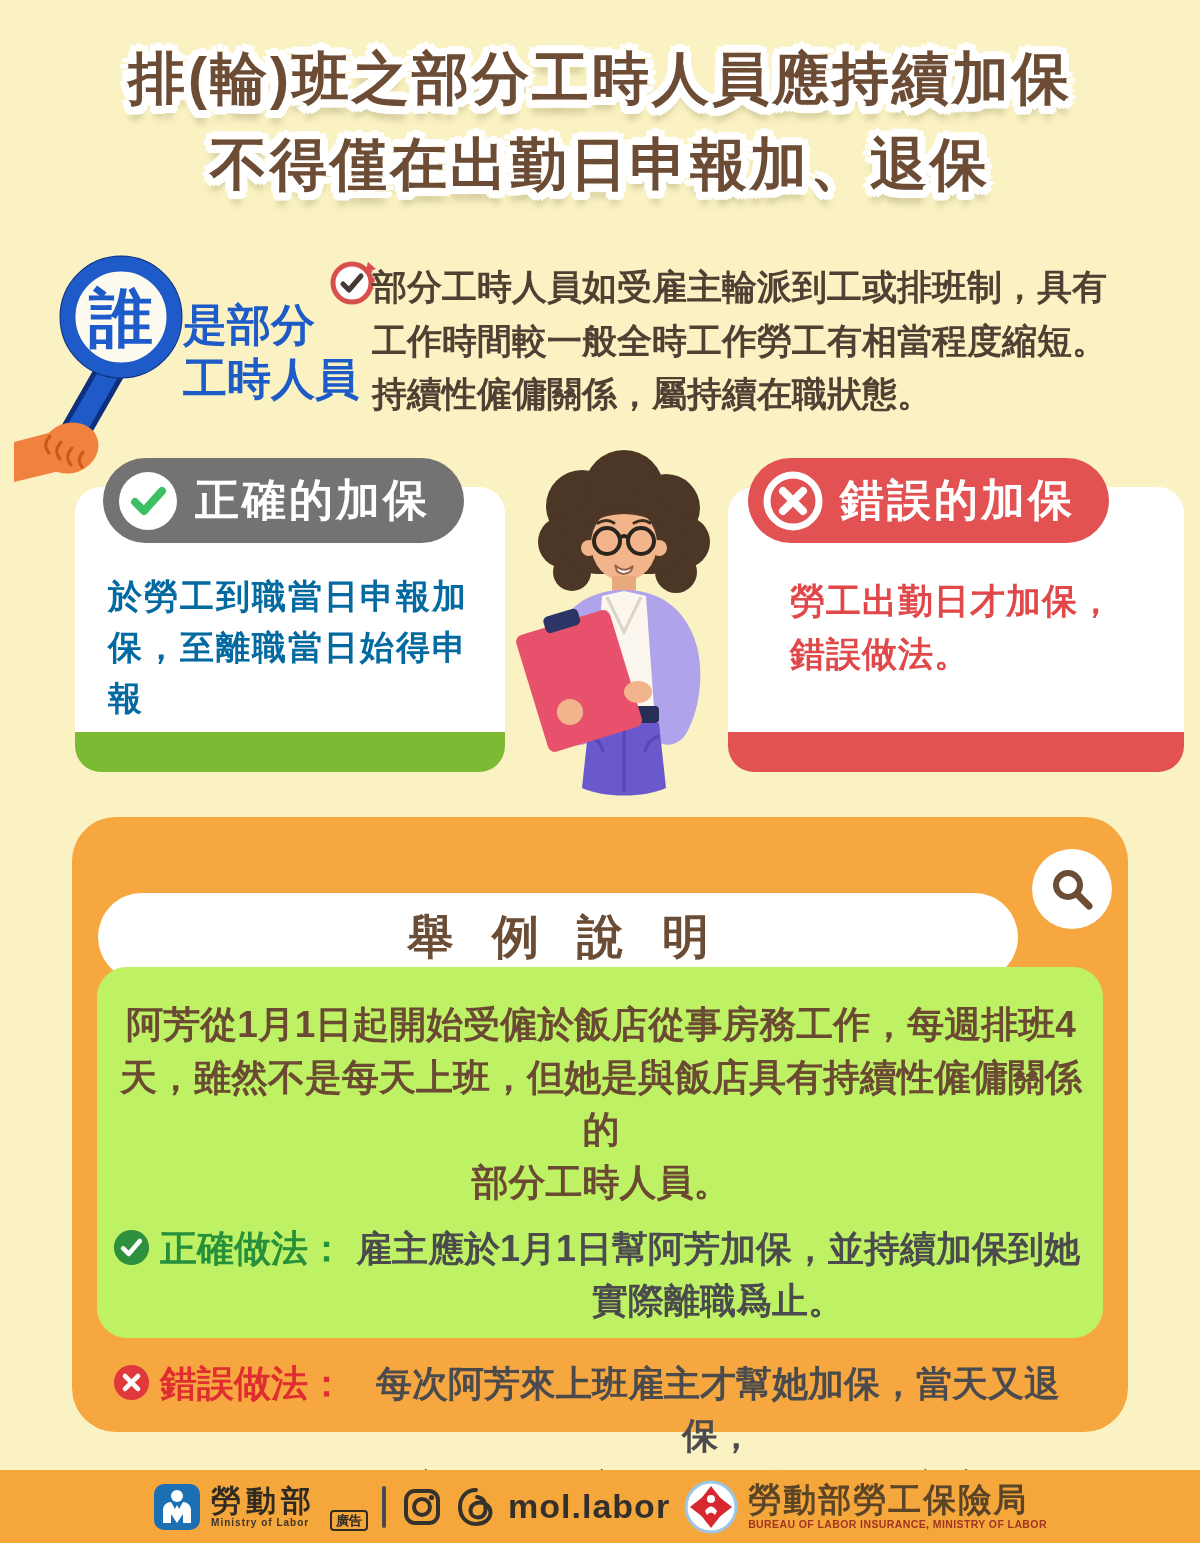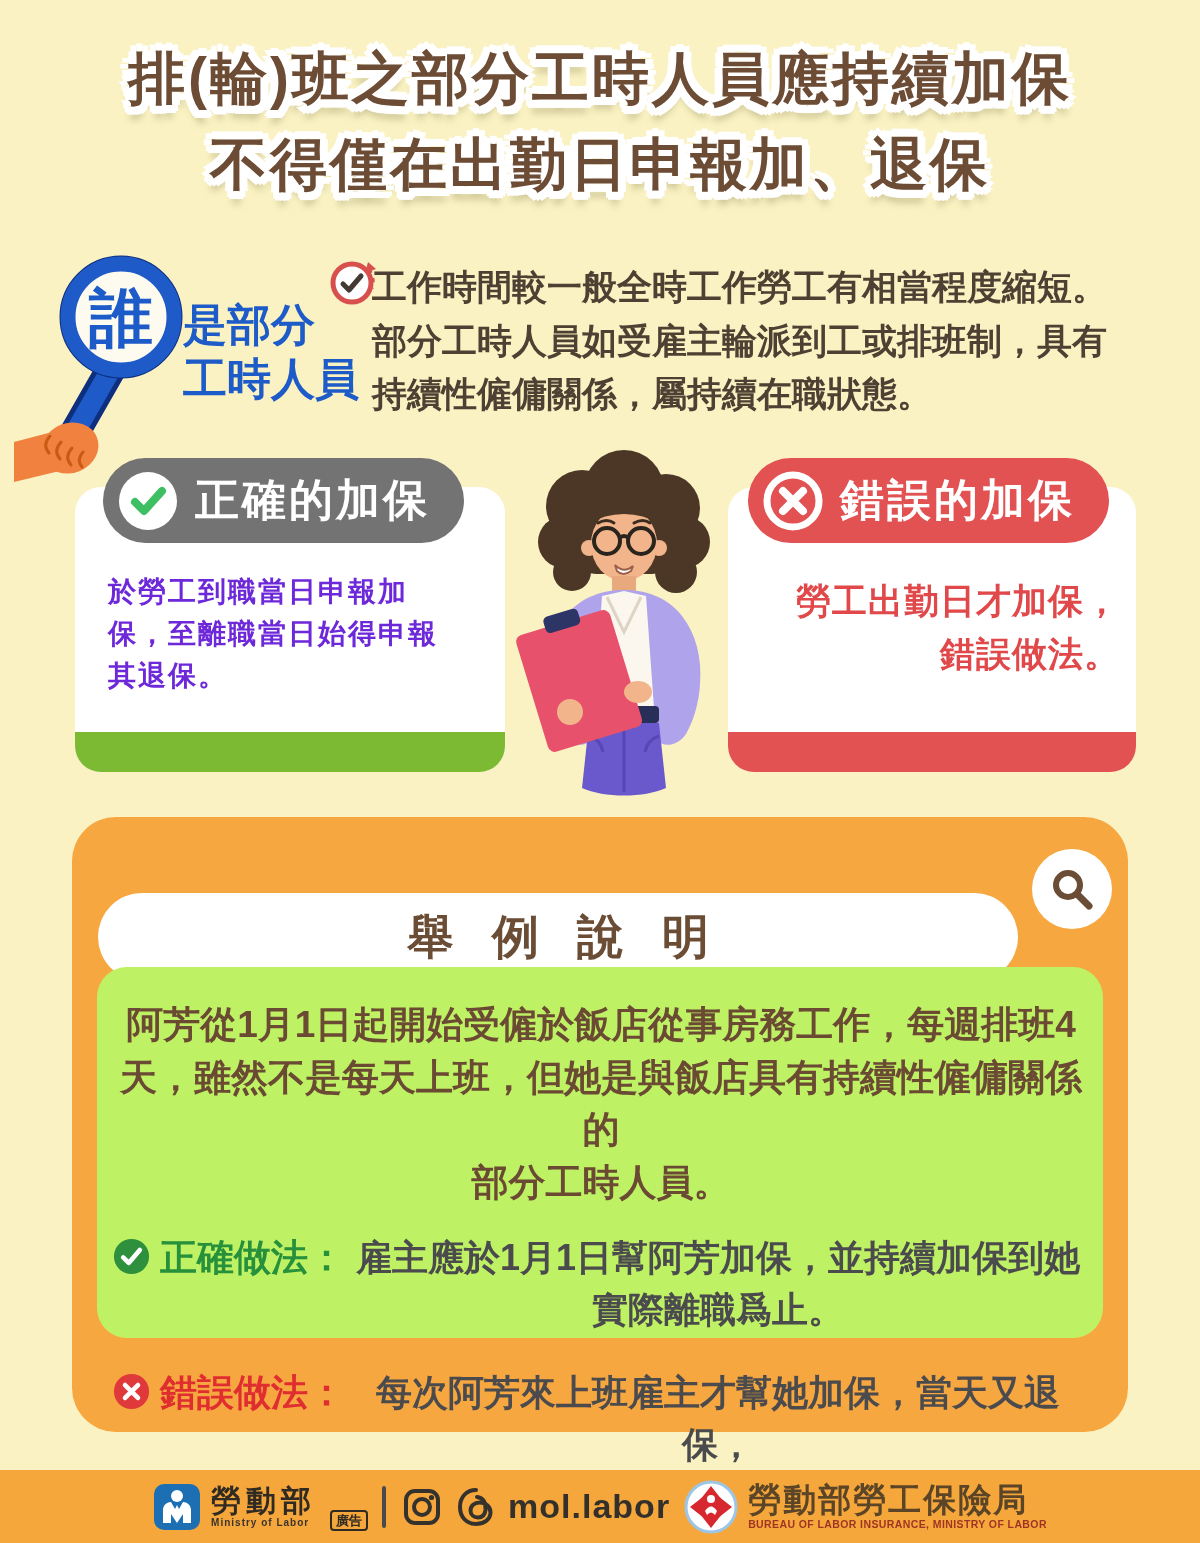--- a/index.html
+++ b/index.html
@@ -16,46 +16,46 @@
 
   
   .mag-wrap{left:14px;top:252px;width:190px;height:235px;}
   .who-label{left:183px;top:298px;font-size:44px;font-weight:900;color:#1D5BC8;line-height:1.22;}
   .clock-wrap{left:327px;top:258px;width:50px;height:50px;}
   .who-desc{left:372px;top:260px;width:800px;font-size:35px;font-weight:700;color:#4E4033;line-height:1.53;}
 
   
   .card{top:487px;height:285px;background:#FFFFFF;border-radius:26px;}
   .card-green{left:75px;width:430px;}
-  .card-red{left:728px;width:408px;text-align:right;}
+  .card-red{left:728px;width:456px;}
   .card-strip{position:absolute;left:0;right:0;bottom:0;height:40px;border-radius:0 0 26px 26px;}
   .strip-green{background:#7CBA33;}
   .strip-red{background:#E25253;}
   .card-pill{position:absolute;top:-29px;height:85px;border-radius:46px;display:flex;
     align-items:center;gap:16px;padding:0 34px 0 14px;}
   .pill-green{left:28px;background:#737373;}
   .pill-red{left:20px;background:#E25253;}
   .pill-title{font-size:44px;font-weight:900;color:#FFFFFF;letter-spacing:3px;white-space:nowrap;}
   .card-body{position:absolute;font-weight:800;line-height:1.5;}
-  .body-green{top:84px;left:33px;right:35px;font-size:28px;color:#6d28d9;letter-spacing:2px;}
+  .body-green{top:84px;left:33px;right:35px;font-size:34px;color:#0369a1;letter-spacing:2px;}
   .body-red{top:88px;left:62px;right:16px;font-size:35px;color:#E0484A;letter-spacing:1px;}
 
   .woman-wrap{left:486px;top:444px;width:272px;height:352px;z-index:5;}
 
   
   .example-box{left:72px;top:817px;width:1056px;height:615px;background:#F7A740;border-radius:44px;}
   .search-pill{position:absolute;left:26px;top:28px;width:920px;height:88px;background:#FFFFFF;
     border-radius:44px;display:flex;align-items:center;justify-content:center;margin-top:48px;}
   .search-pill-text{font-size:47px;font-weight:900;color:#6B4C35;letter-spacing:38px;text-indent:38px;}
   .search-circle{position:absolute;left:960px;top:32px;width:80px;height:80px;background:#FFFFFF;
     border-radius:50%;display:flex;align-items:center;justify-content:center;}
   .content-box{position:absolute;left:25px;top:150px;width:1006px;height:371px;background:#bef264;
     border-radius:30px;box-sizing:border-box;padding:32px 12px 0 14px;text-align:center;}
   .example-para{font-size:37px;font-weight:800;color:#6B4A33;line-height:1.42;}
-  .rule-row{display:flex;align-items:flex-start;margin-top:23px;}
+  .rule-row{display:flex;align-items:flex-start;margin-top:14px;}
   .rule-icon{flex:0 0 auto;width:37px;height:37px;margin:6px 10px 0 2px;}
   .rule-label{flex:0 0 auto;font-size:37px;font-weight:900;white-space:nowrap;line-height:1.4;}
   .label-green{color:#27903B;}
   .label-red{color:#E02D2F;}
   .rule-text{flex:1 1 auto;font-size:36px;font-weight:700;color:#4B4B4E;line-height:1.45;}
 
   
   .footer{left:0;bottom:0;width:1200px;height:73px;background:#F6A73C;display:flex;
     align-items:center;justify-content:center;gap:14px;}
   .logo-group{display:flex;align-items:center;gap:10px;}
@@ -104,22 +104,22 @@
 <div class="abs clock-wrap">
   <svg width="50" height="50" viewBox="0 0 50 50">
     <circle cx="25" cy="25" r="19" fill="#FFFFFF" stroke="#D8504E" stroke-width="5"></circle>
     <path d="M41 12 A 19.5 19.5 0 0 1 44 30" stroke="#D8504E" stroke-width="5.5" fill="none" stroke-dasharray="4 5"></path>
     <polygon points="41,4 49,11 38,15" fill="#D8504E"></polygon>
     <path d="M16 26 l6 6 l12 -14" stroke="#433B33" stroke-width="5" fill="none" stroke-linecap="round" stroke-linejoin="round"></path>
   </svg>
 </div>
 
 <div class="abs who-desc">
+  <div>部分工時人員如受雇主輪派到工或排班制，具有</div>
   <div>工作時間較一般全時工作勞工有相當程度縮短。</div>
-  <div>部分工時人員如受雇主輪派到工或排班制，具有</div>
   <div>持續性僱傭關係，屬持續在職狀態。</div>
 </div>
 
 <div class="abs card card-green">
   <div class="card-pill pill-green">
     <svg class="pill-icon" width="62" height="62" viewBox="0 0 62 62">
       <circle cx="31" cy="31" r="29" fill="#FFFFFF"></circle>
       <path d="M18 32 l9 9 l18 -20" stroke="#3FBF63" stroke-width="8" fill="none" stroke-linecap="round" stroke-linejoin="round"></path>
     </svg>
     <span class="pill-title">正確的加保</span>

